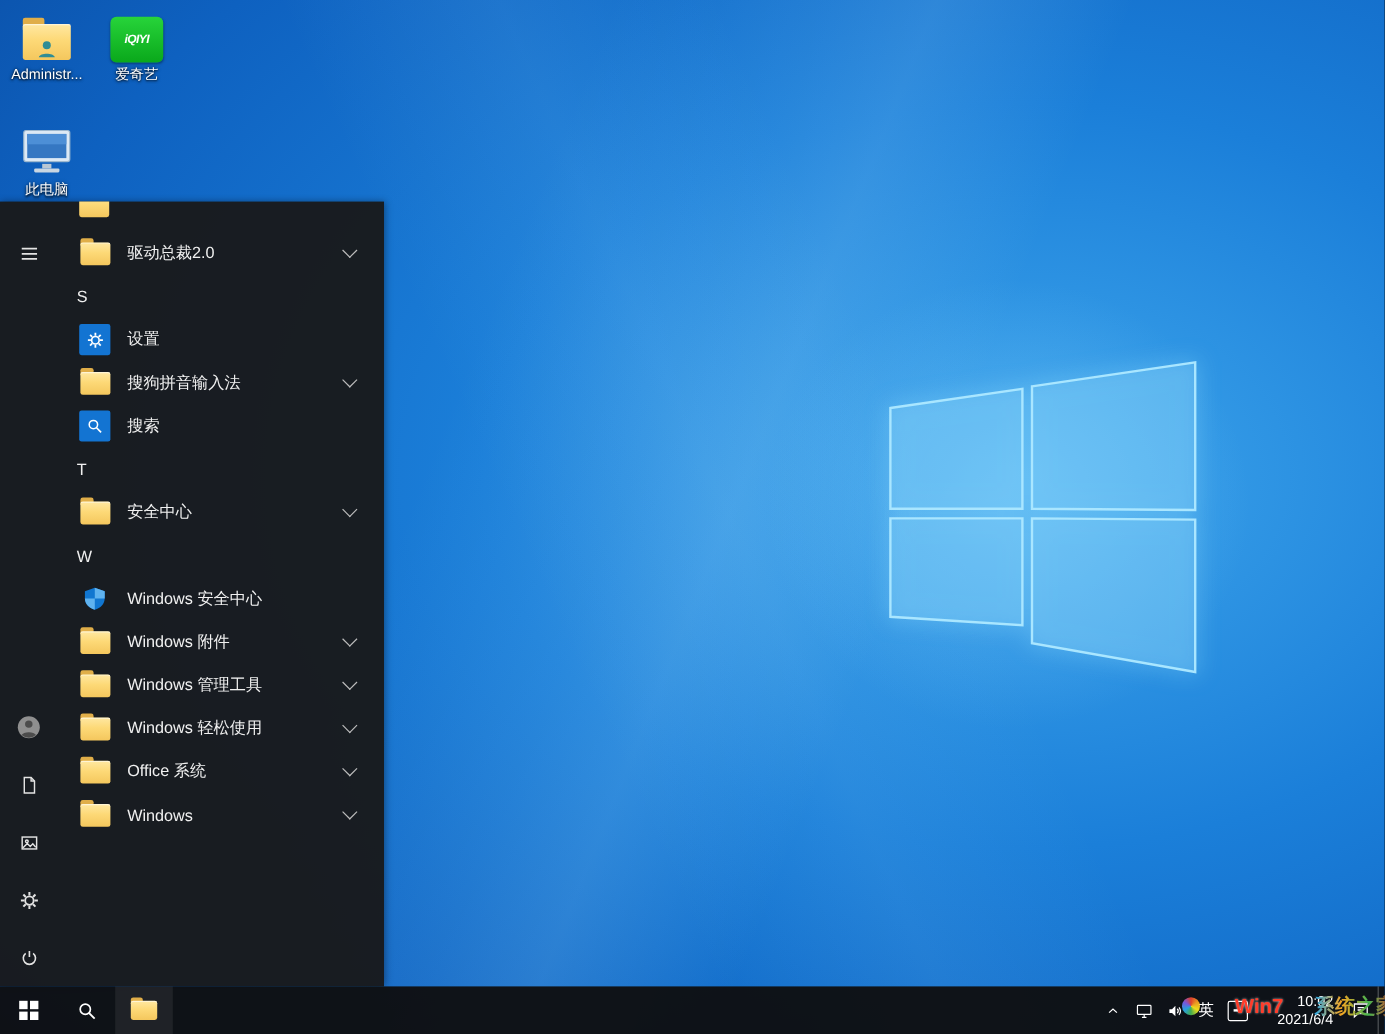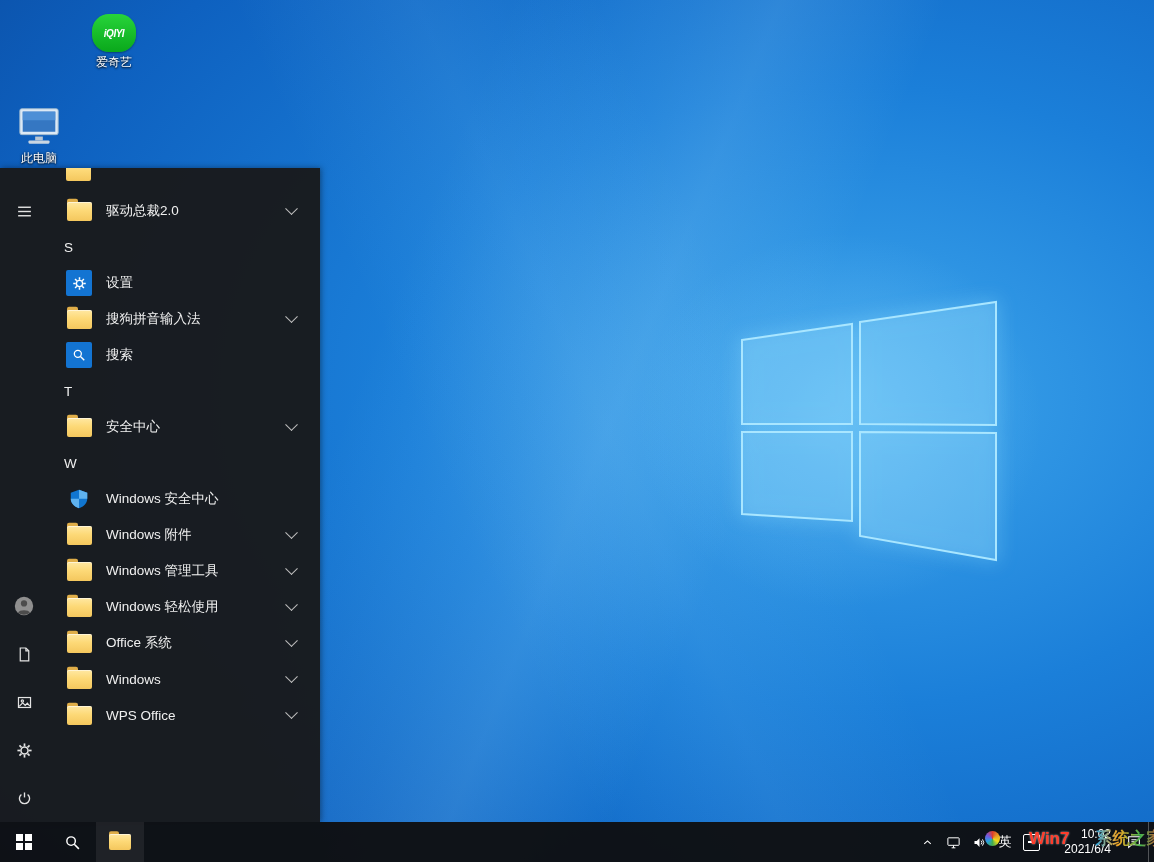--- a/index.html
+++ b/index.html
@@ -13,21 +13,21 @@
   .beam-a{background:linear-gradient(112deg, rgba(255,255,255,0) 34%, rgba(160,220,255,.10) 46%, rgba(170,225,255,.16) 52%, rgba(255,255,255,0) 63%);}
   .beam-b{background:linear-gradient(66deg, rgba(255,255,255,0) 40%, rgba(160,220,255,.09) 52%, rgba(255,255,255,0) 64%);}
   .logo-glow{position:absolute;left:560px;top:160px;width:560px;height:520px;
     background:radial-gradient(closest-side, rgba(130,205,250,.38), rgba(130,205,250,0) 72%);}
   .win-logo{position:absolute;left:700px;top:278px;filter:drop-shadow(0 0 9px rgba(150,225,255,.75));}
 
   
   .desk-icon{position:absolute;width:74px;text-align:center;cursor:default;}
   .dico{height:46px;display:flex;align-items:flex-end;justify-content:center;}
   .dlabel{margin-top:4px;font-size:12px;color:#fff;text-shadow:0 1px 2px rgba(0,0,0,.9),0 0 3px rgba(0,0,0,.6);line-height:13px;}
-  .iqiyi-tile{width:44px;height:38px;border-radius:17px;background:linear-gradient(180deg,#27d43a,#0aa81b);
+  .iqiyi-tile{width:44px;height:38px;border-radius:5px;background:linear-gradient(180deg,#27d43a,#0aa81b);
     display:flex;align-items:center;justify-content:center;color:#fff;font-weight:bold;font-style:italic;
     font-size:10px;letter-spacing:-.5px;box-shadow:0 1px 2px rgba(0,0,0,.35);}
   .admin-wrap{position:relative;width:40px;height:32px;}
   .admin-person{position:absolute;left:50%;bottom:1px;transform:translateX(-50%);}
 
   
   .folder{position:relative;display:inline-block;}
   .folder::before{content:"";position:absolute;left:0;top:0;width:45%;height:34%;background:#e0ae49;border-radius:2px 2px 0 0;transform:translateY(-52%);}
   .folder::after{content:"";position:absolute;inset:0;background:linear-gradient(180deg,#ffe8a2 0%,#fdd977 45%,#f4c75d 100%);
     border-radius:2px;box-shadow:inset 0 1px 0 rgba(255,255,255,.55);}
@@ -88,20 +88,32 @@
     <svg class="win-logo" width="320" height="300" viewBox="0 0 320 300">
       <g fill="rgba(135,210,248,0.30)" stroke="#a9e6ff" stroke-width="2">
         <polygon points="42,62 152,46 152,146 42,146"></polygon>
         <polygon points="160,44 296,24 296,147 160,146"></polygon>
         <polygon points="42,154 152,154 152,243 42,236"></polygon>
         <polygon points="160,154 296,155 296,282 160,258"></polygon>
       </g>
     </svg>
   </div>
 
+  <div class="desk-icon" style="left:2px;top:6px;">
+    <div class="dico">
+      <span class="admin-wrap">
+        <span class="folder f-desk"></span>
+        <svg class="admin-person" width="20" height="20" viewBox="0 0 24 24">
+          <circle cx="12" cy="8" r="4" fill="#2f8d95"></circle>
+          <path d="M4 20c1.5-4.5 14.5-4.5 16 0z" fill="#2f8d95"></path>
+        </svg>
+      </span>
+    </div>
+    <div class="dlabel">Administr...</div>
+  </div>
 
   <div class="desk-icon" style="left:77px;top:6px;">
     <div class="dico">
       <span class="iqiyi-tile">iQIYI</span>
     </div>
     <div class="dlabel">爱奇艺</div>
   </div>
 
   <div class="desk-icon" style="left:2px;top:102px;">
     <div class="dico">
@@ -269,27 +281,20 @@
             <span class="folder f-list"></span>
           </span>
           <span class="app-label">Office 系统</span>
           <span class="chev"></span>
         </div>
         <div class="app-row">
           <span class="app-icon">
             <span class="folder f-list"></span>
           </span>
           <span class="app-label">Windows</span>
-          <span class="chev"></span>
-        </div>
-        <div class="app-row">
-          <span class="app-icon">
-            <span class="folder f-list"></span>
-          </span>
-          <span class="app-label">WPS Office</span>
           <span class="chev"></span>
         </div>
       </div>
   </div>
 
   <div class="taskbar">
     <button class="tb-btn">
       <span class="winlogo">
           <span></span>
           <span></span>

